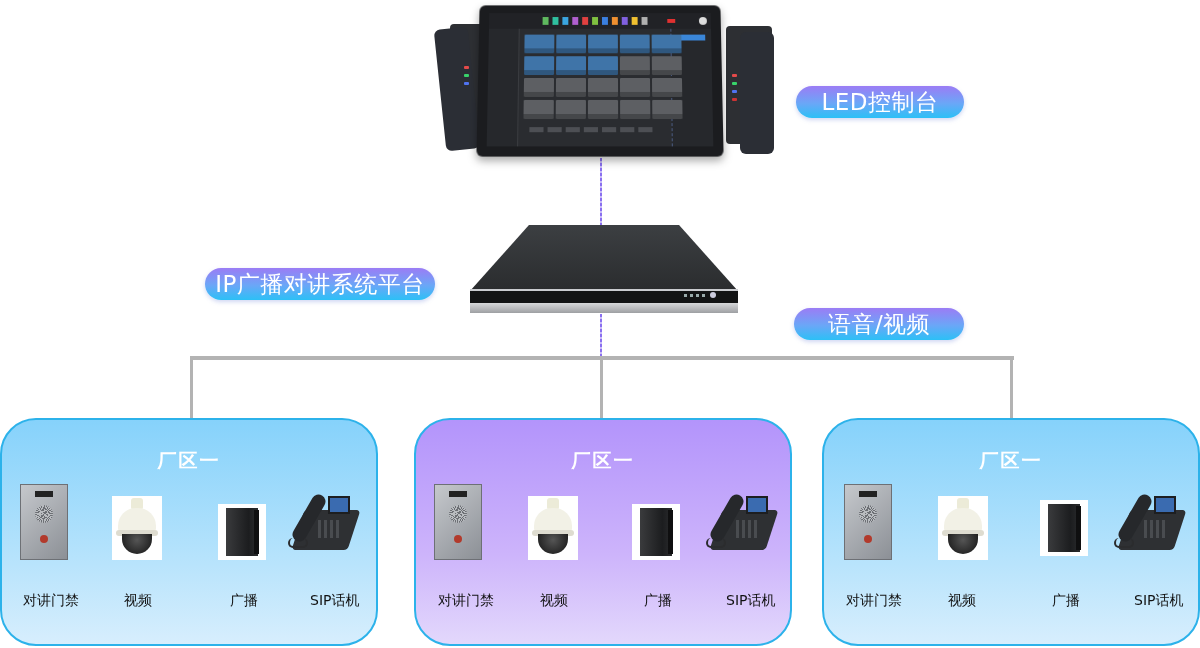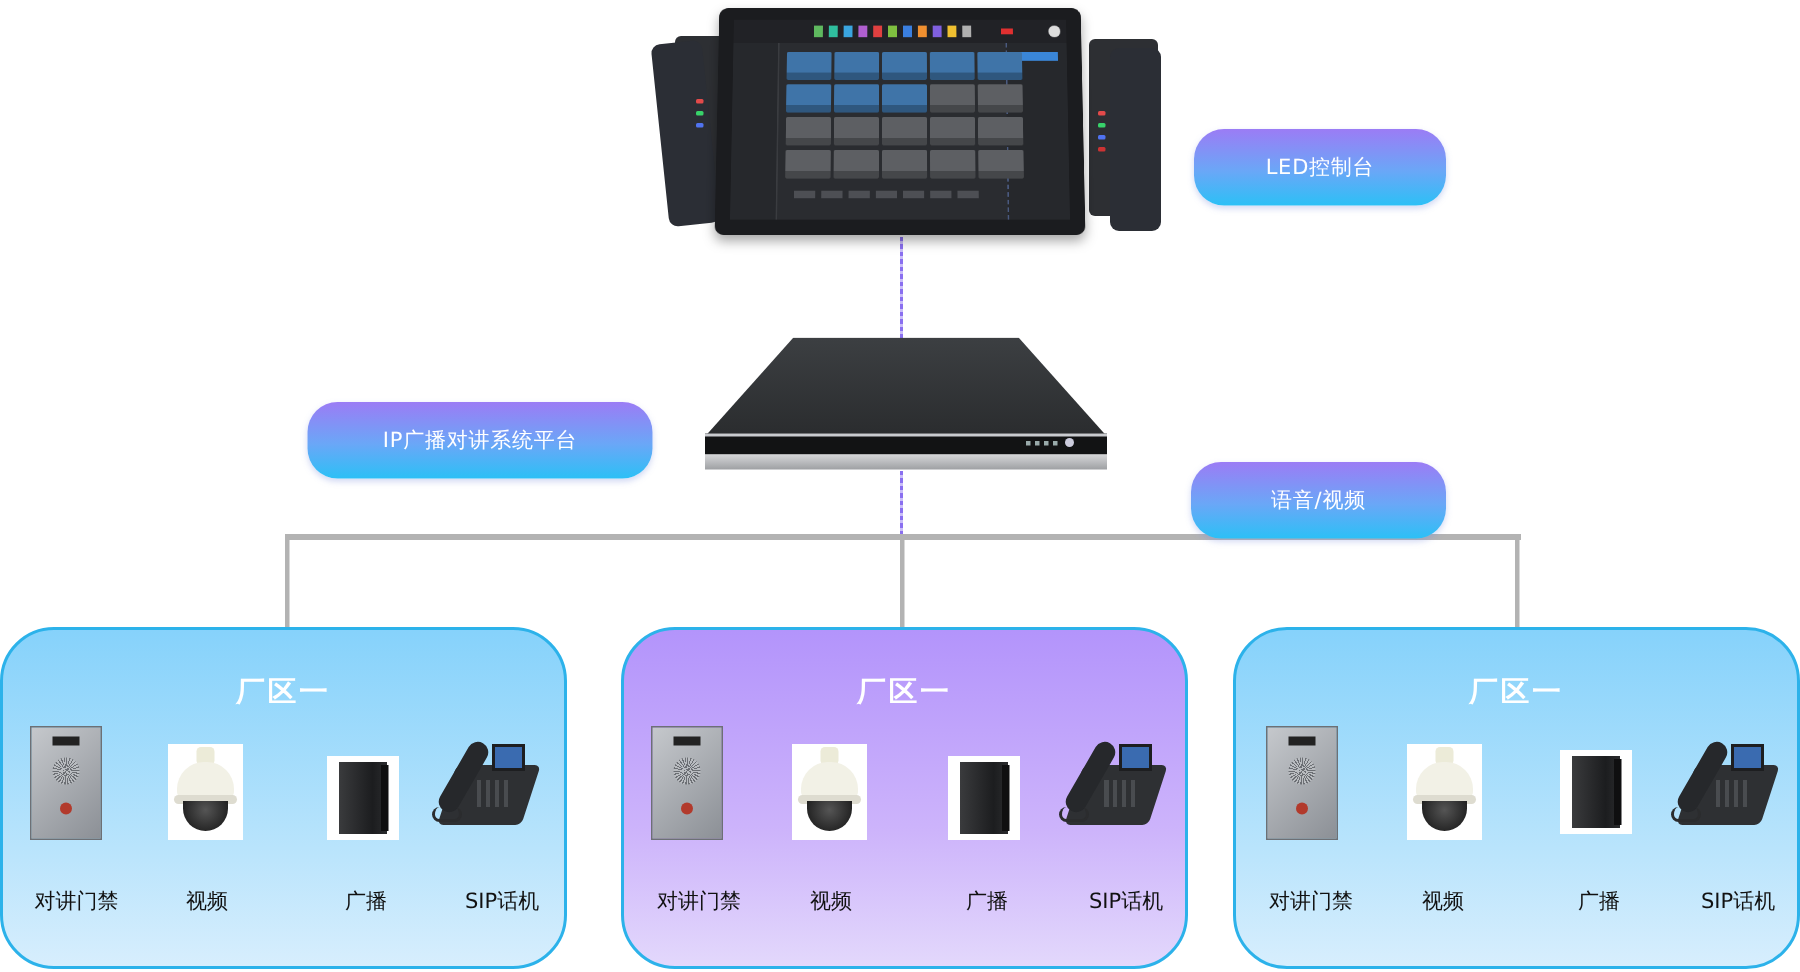--- a/index.html
+++ b/index.html
@@ -1,20 +1,20 @@
 <!DOCTYPE html>
 <html><head>
 <meta charset="utf-8">
 <style>
   html, body { margin:0; padding:0; }
   body { width:1200px; height:648px; position:relative; background:#ffffff; overflow:hidden;
          font-family:"DejaVu Sans","Liberation Sans",sans-serif; }
 
   
-  .pill { position:absolute; height:51px; border-radius:20px; color:#fff; font-size:14px;
+  .pill { position:absolute; height:32px; border-radius:20px; color:#fff; font-size:23px;
           display:flex; align-items:center; justify-content:center;
           background:linear-gradient(180deg,#9b7cf5 0%,#6aa7f7 55%,#2cc0f6 100%);
           box-shadow:0 2px 4px rgba(120,140,220,0.35); letter-spacing:0.5px; }
 
   
   .line-h { position:absolute; height:4px; background:#b3b3b3; }
   .line-v { position:absolute; width:3px; background:#b3b3b3; }
   .line-dash { position:absolute; width:2px;
     background:repeating-linear-gradient(180deg,#8a6ff0 0 3px,#c9bdf8 3px 5px); }
 

